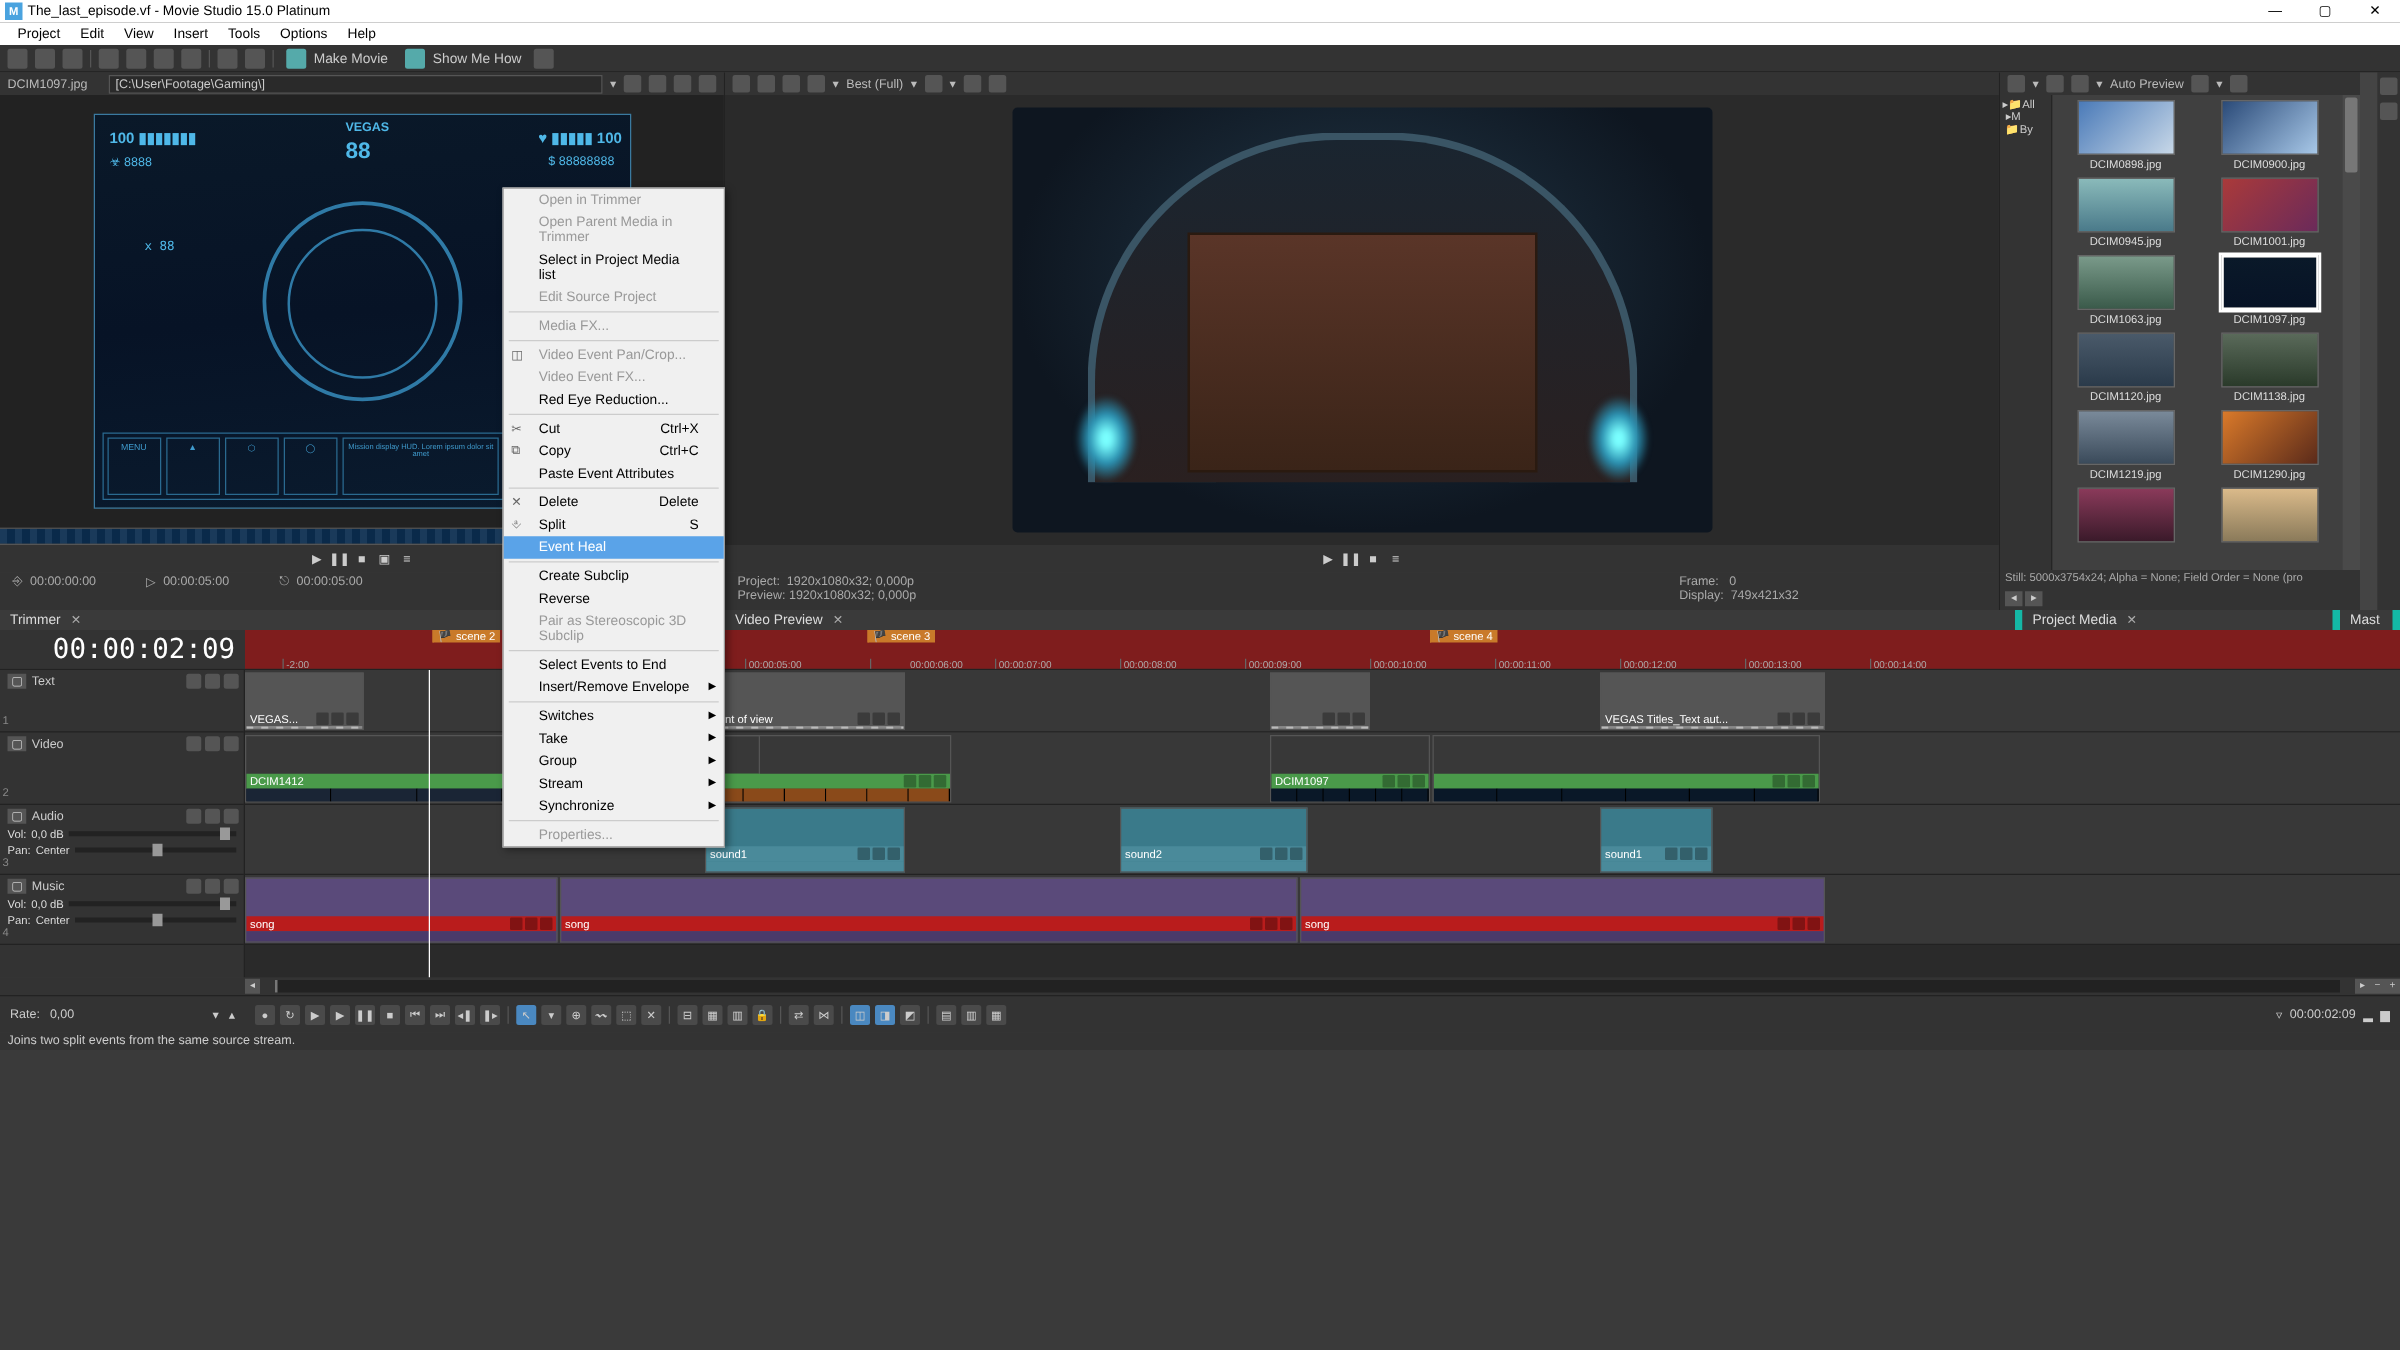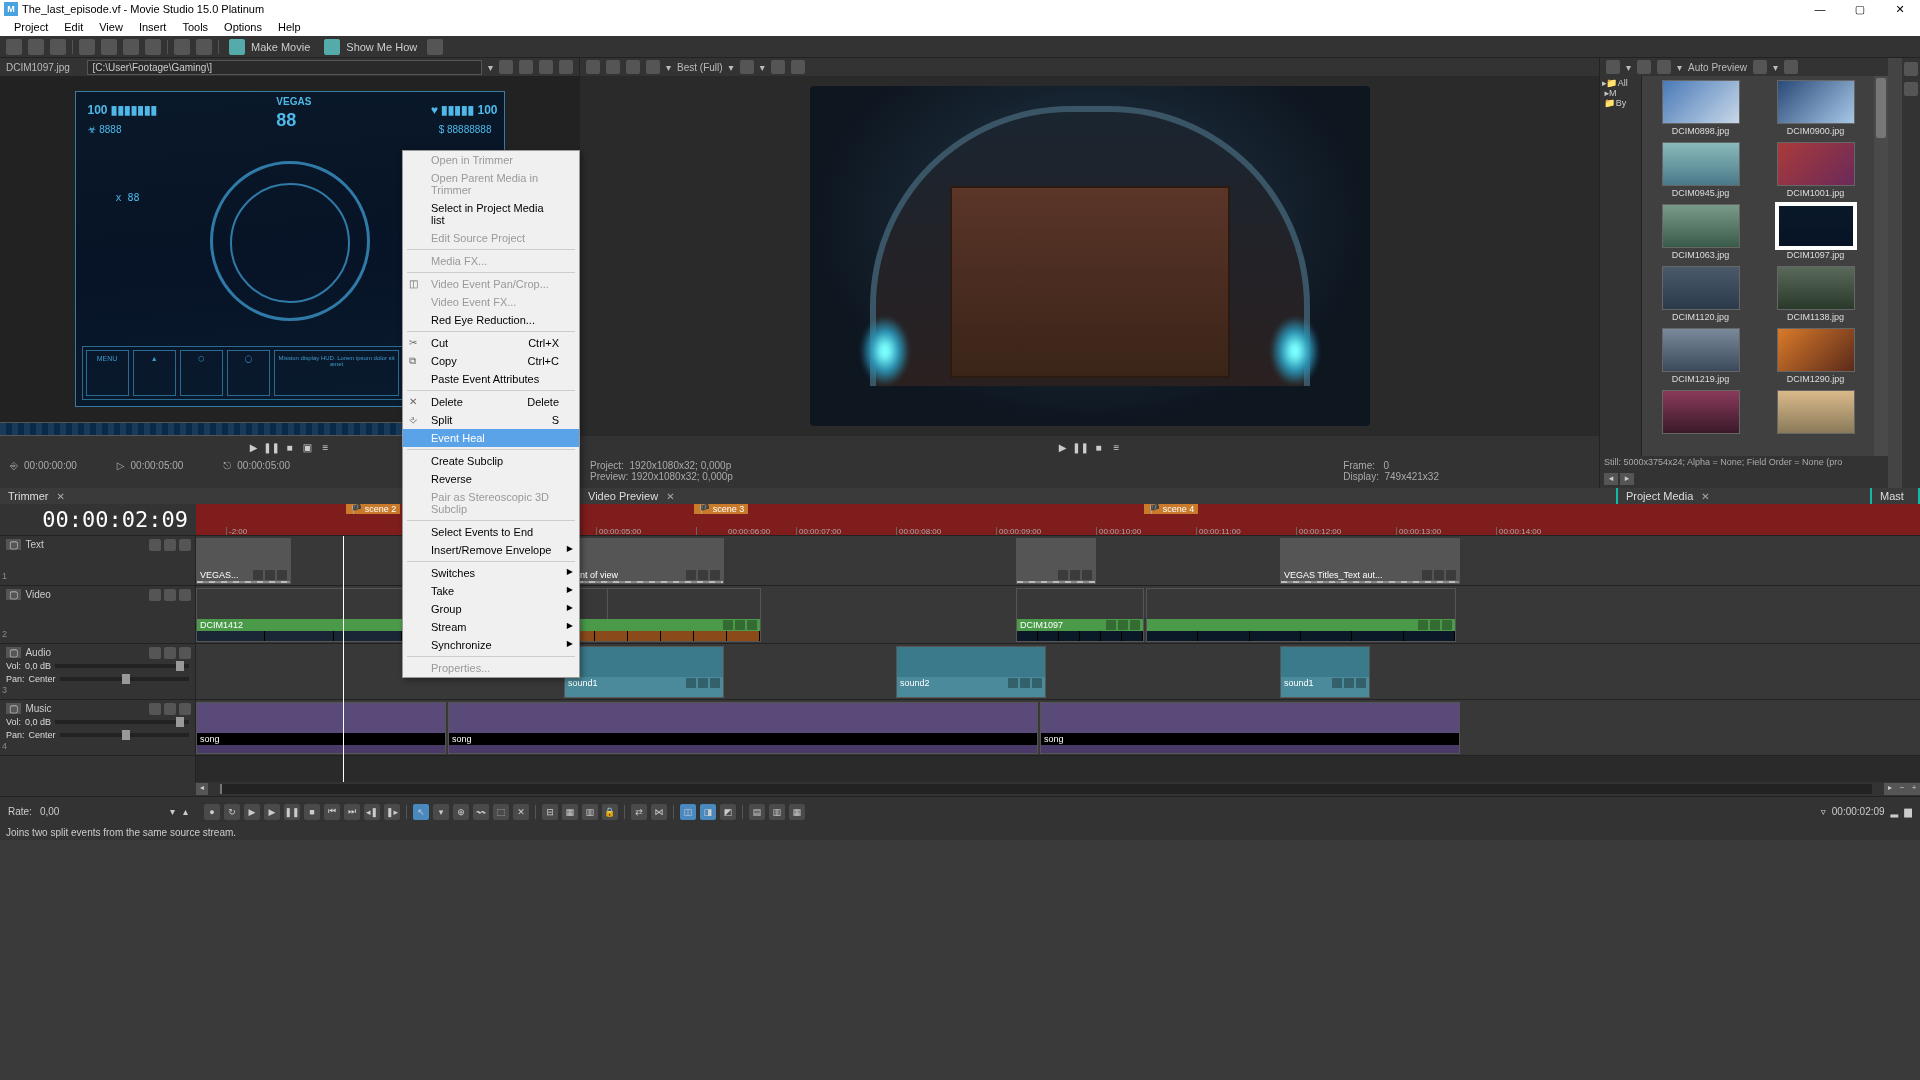--- a/index.html
+++ b/index.html
@@ -18,21 +18,21 @@
 
 .main-toolbar { height:22px; background:#333; border-bottom:1px solid #222; display:flex; align-items:center; padding:0 6px; gap:6px; }
 .main-toolbar .tb-btn { width:16px; height:16px; background:#555; border-radius:2px; cursor:pointer; position:relative; }
 .main-toolbar .tb-sep { width:1px; height:14px; background:#555; }
 .main-toolbar .tb-text { color:#ccc; margin-left:4px; }
 .main-toolbar .tb-group { display:flex; align-items:center; gap:2px; cursor:pointer; padding:0 4px;}
 
 
 .preview-row { height:430px; display:flex; background:#3a3a3a; position:relative; }
 .tab-label-row { height:16px; background:#333; display:flex; }
-.tab-label-row .pane-tab { padding:0 16px 0 8px; background:#3a3a3a; border-right:2px solid #14b8a6; display:flex; align-items:center; gap:8px; position:relative;}
+.tab-label-row .pane-tab { padding:0 16px 0 8px; background:#3a3a3a; border-right:6px solid #14b8a6; display:flex; align-items:center; gap:8px; position:relative;}
 .tab-label-row .pane-tab .close-x { font-size:10px; color:#aaa; cursor:pointer;}
 
 .trimmer-pane { width:580px; display:flex; flex-direction:column; border-right:1px solid #222;}
 .video-preview-pane { flex:1; display:flex; flex-direction:column; border-right:1px solid #222;}
 .media-pane { width:288px; display:flex; flex-direction:column; }
 .docker-strip { width:14px; background:#444; }
 
 .pane-toolbar { height:18px; background:#333; display:flex; align-items:center; padding:0 6px; gap:6px; font-size:10px; color:#bbb;}
 .pane-toolbar .pt-btn { width:14px; height:14px; background:#555; border-radius:2px; cursor:pointer; }
 .pane-toolbar input[type=text]{ flex:1; background:#2a2a2a; border:1px solid #555; color:#ccc; padding:1px 4px; font-size:10px; }
@@ -106,21 +106,21 @@
 .clip .ci { width:10px; height:10px; background:rgba(0,0,0,0.3); border-radius:1px;}
 .clip.text-clip { background:#555; }
 .clip.text-clip .clip-body { background:repeating-conic-gradient(#888 0 25%,#bbb 0 50%) 0 0/12px 12px; height:calc(100% - 12px);}
 .clip.video-clip .clip-head { background:#4a9a4a; }
 .clip.video-clip .clip-body { height:calc(100% - 12px); background:#1a1a2a; display:flex;}
 .clip.video-clip .frame { flex:1; border-right:1px solid #000; }
 .clip.audio-clip { background:#3a7a8a; }
 .clip.audio-clip .clip-head { background:#4a8a9a; }
 .clip.audio-clip .wave { height:calc(100% - 12px); background:linear-gradient(#4a8a9a 48%,#2a5a6a 50%,#4a8a9a 52%); position:relative;}
 .clip.music-clip { background:#5a4a7a; }
-.clip.music-clip .clip-head { background:#000000; }
+.clip.music-clip .clip-head { background:#b91c1c; }
 .clip.music-clip .wave { height:calc(100% - 12px); background:#4a3a6a;}
 
 .playhead { position:absolute; top:0; bottom:0; width:1px; background:#fff; z-index:5;}
 
 .hscroll { height:14px; background:#333; display:flex; align-items:center;}
 .hscroll .hbar { flex:1; height:10px; background:#222; margin:0 12px; position:relative;}
 .hscroll .hbar .hthumb { position:absolute; left:0; width:2px; height:100%; background:#777;}
 .hscroll .hbtn { width:12px; height:12px; background:#555; color:#ccc; text-align:center; font-size:8px; cursor:pointer;}
 
 

